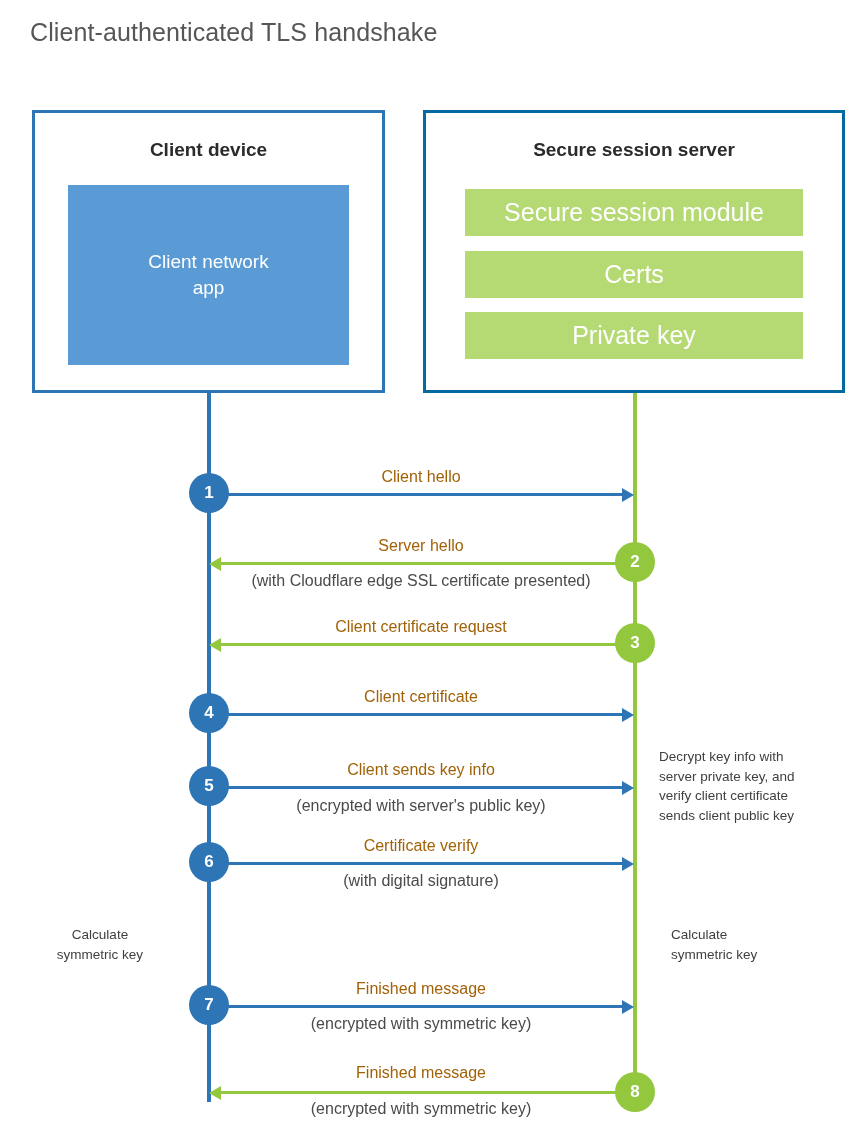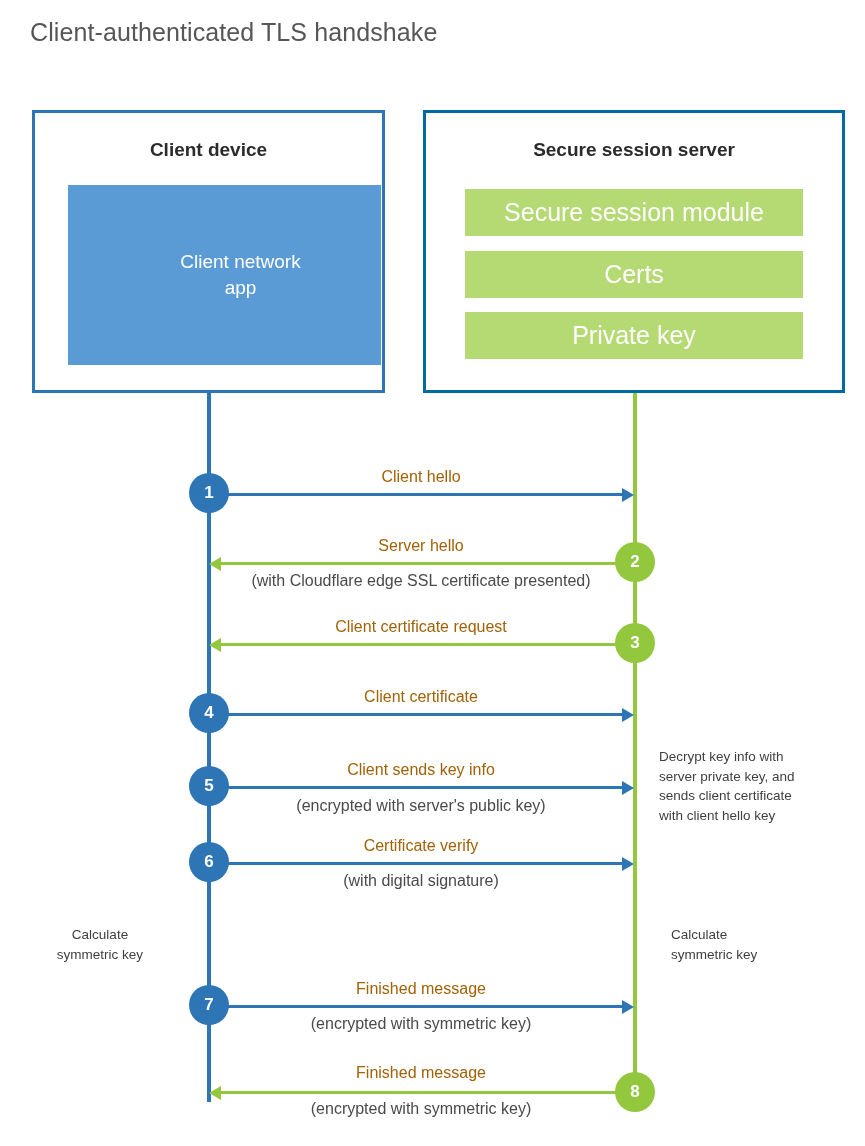--- a/index.html
+++ b/index.html
@@ -26,21 +26,21 @@
 
   .party-title{
     position:absolute;left:0;right:0;top:26px;
     text-align:center;font-size:19px;font-weight:bold;color:#2b2b2b;
   }
 
   .client-app{
     position:absolute;left:33px;top:72px;width:281px;height:180px;
     background:#5B9BD5;
     display:flex;align-items:center;justify-content:center;
-    text-align:center;color:#ffffff;font-size:19px;line-height:1.35;padding-left:32px;
+    text-align:center;color:#ffffff;font-size:19px;line-height:1.35;
   }
 
   .server-bar{
     position:absolute;left:39px;width:338px;height:47px;
     background:#B5D973;
     display:flex;align-items:center;justify-content:center;
     color:#ffffff;font-size:25px;
   }
   .server-bar.b1{top:76px;}
   .server-bar.b2{top:138px;}
@@ -167,22 +167,22 @@
     <span class="head right"></span>
   </div>
   <div class="msg-sub" style="left:209px;top:872px;width:424px;">(with digital signature)</div>
   <div class="step blue" style="top:842px;">
     <span>6</span>
   </div>
 
   <div class="side-note right" style="left:659px;top:747px;width:190px;">
     <div>Decrypt key info with</div>
     <div>server private key, and</div>
-    <div>sends client certificate</div>
-    <div>with client hello key</div>
+    <div>verify client certificate</div>
+    <div>sends client public key</div>
   </div>
 
   <div class="side-note left" style="left:20px;top:925px;width:160px;">
     <div>Calculate</div>
     <div>symmetric key</div>
   </div>
 
   <div class="side-note right" style="left:671px;top:925px;width:180px;">
     <div>Calculate</div>
     <div>symmetric key</div>

